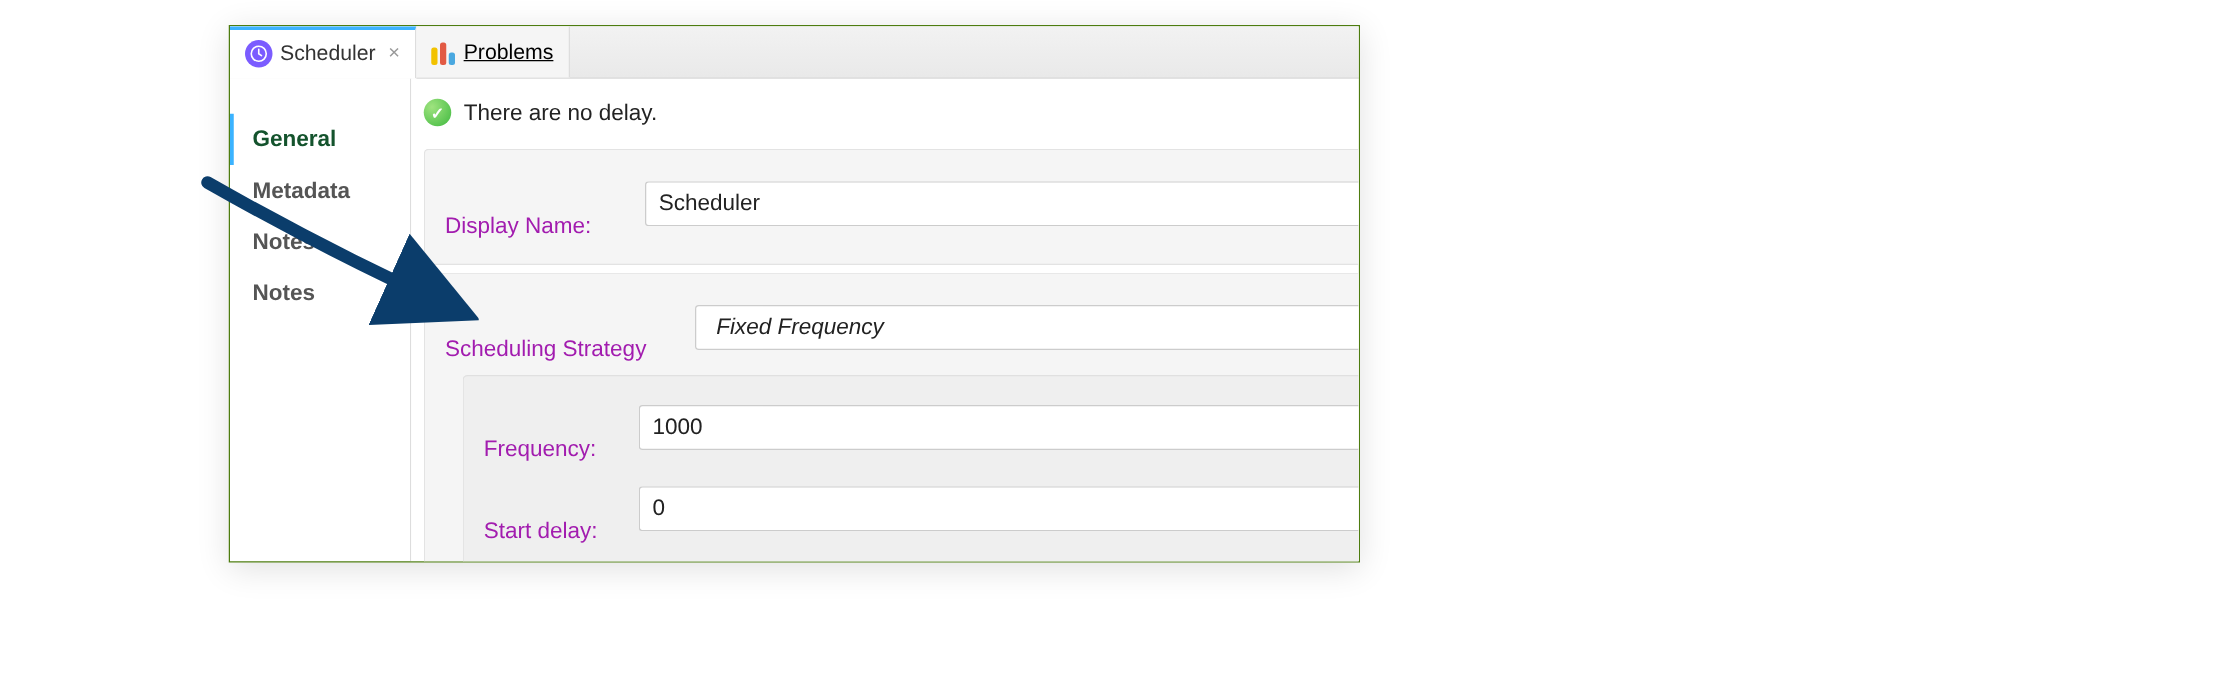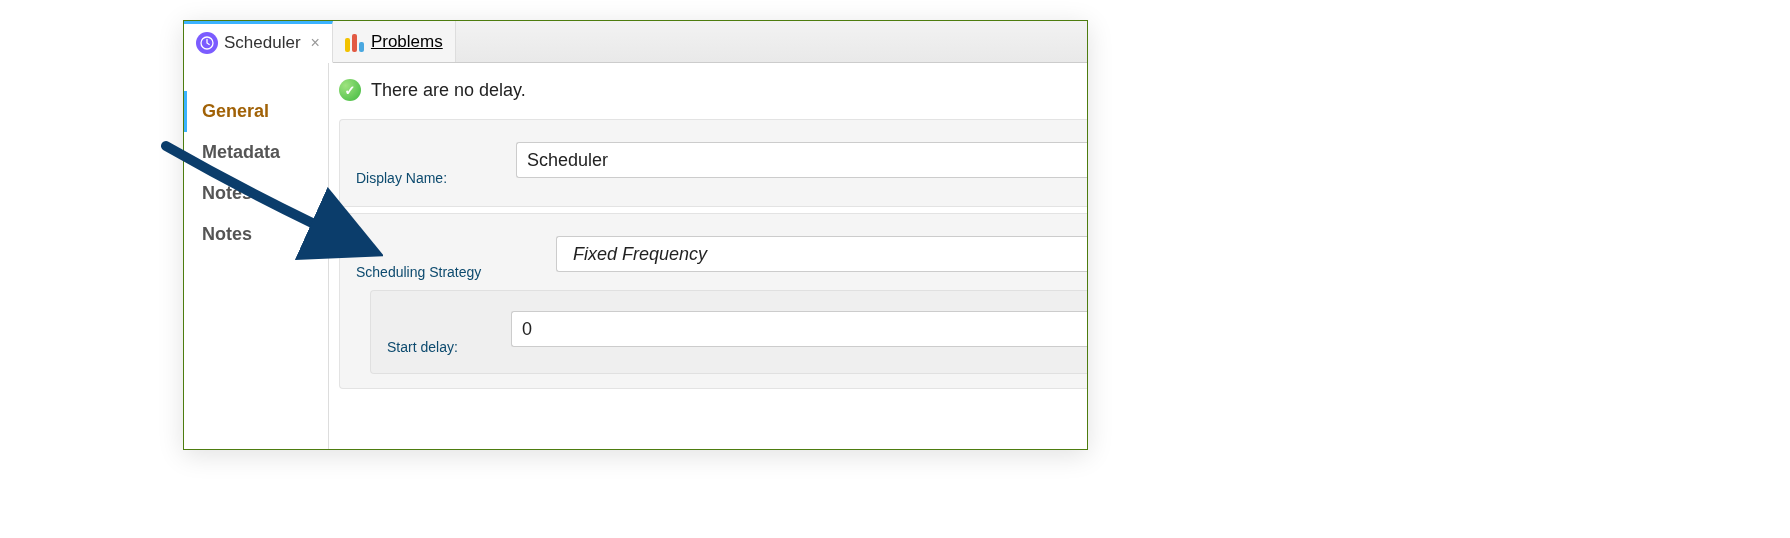--- a/index.html
+++ b/index.html
@@ -57,21 +57,21 @@
       padding: 28px 0 0 0;
     }
     .sidebar-item {
       padding: 10px 18px;
       font-size: 18px;
       color: #555;
       cursor: pointer;
       font-weight: bold;
     }
     .sidebar-item.active {
-      color: #a16207;
+      color: #14532d;
       font-weight: 600;
       border-left: 3px solid #3bb3ff;
       padding-left: 15px;
     }
     .main {
       flex: 1;
       background: #fff;
       display: flex;
       flex-direction: column;
     }
@@ -102,22 +102,22 @@
       border-radius: 4px 0 0 4px;
       margin: 6px 0 0 10px;
       padding: 14px 0 14px 16px;
     }
     .form-row {
       display: flex;
       align-items: center;
       margin-bottom: 6px;
     }
     .form-label {
-      font-size: 14px;
-      color: #0c4a6e;
+      font-size: 18px;
+      color: #a21caf;
       min-width: 160px;
       padding-right: 10px;
       margin-top: 36px;
     }
     .labelcol2 { min-width: 200px; }
     .labelcol3 { min-width: 124px; }
     .text-input, .select-input {
       flex: 1;
       height: 36px;
       padding: 4px 10px;
@@ -220,20 +220,24 @@
       </div>
 
       <div class="panel">
         <div class="form-row">
           <span class="form-label labelcol2">Scheduling Strategy</span>
           <input class="select-input" readonly="" value="Fixed Frequency" style="">
         </div>
 
         <div class="inner-panel">
           <div class="form-row">
+            <span class="form-label labelcol3">Frequency:</span>
+            <input class="text-input" value="1000" style="">
+          </div>
+          <div class="form-row">
             <span class="form-label labelcol3">Start delay:</span>
             <input class="text-input" value="0" style="">
           </div>
         </div>
       </div>
     </div>
   </div>
 </div>
 
 <svg class="arrow" viewBox="0 0 225 125">

